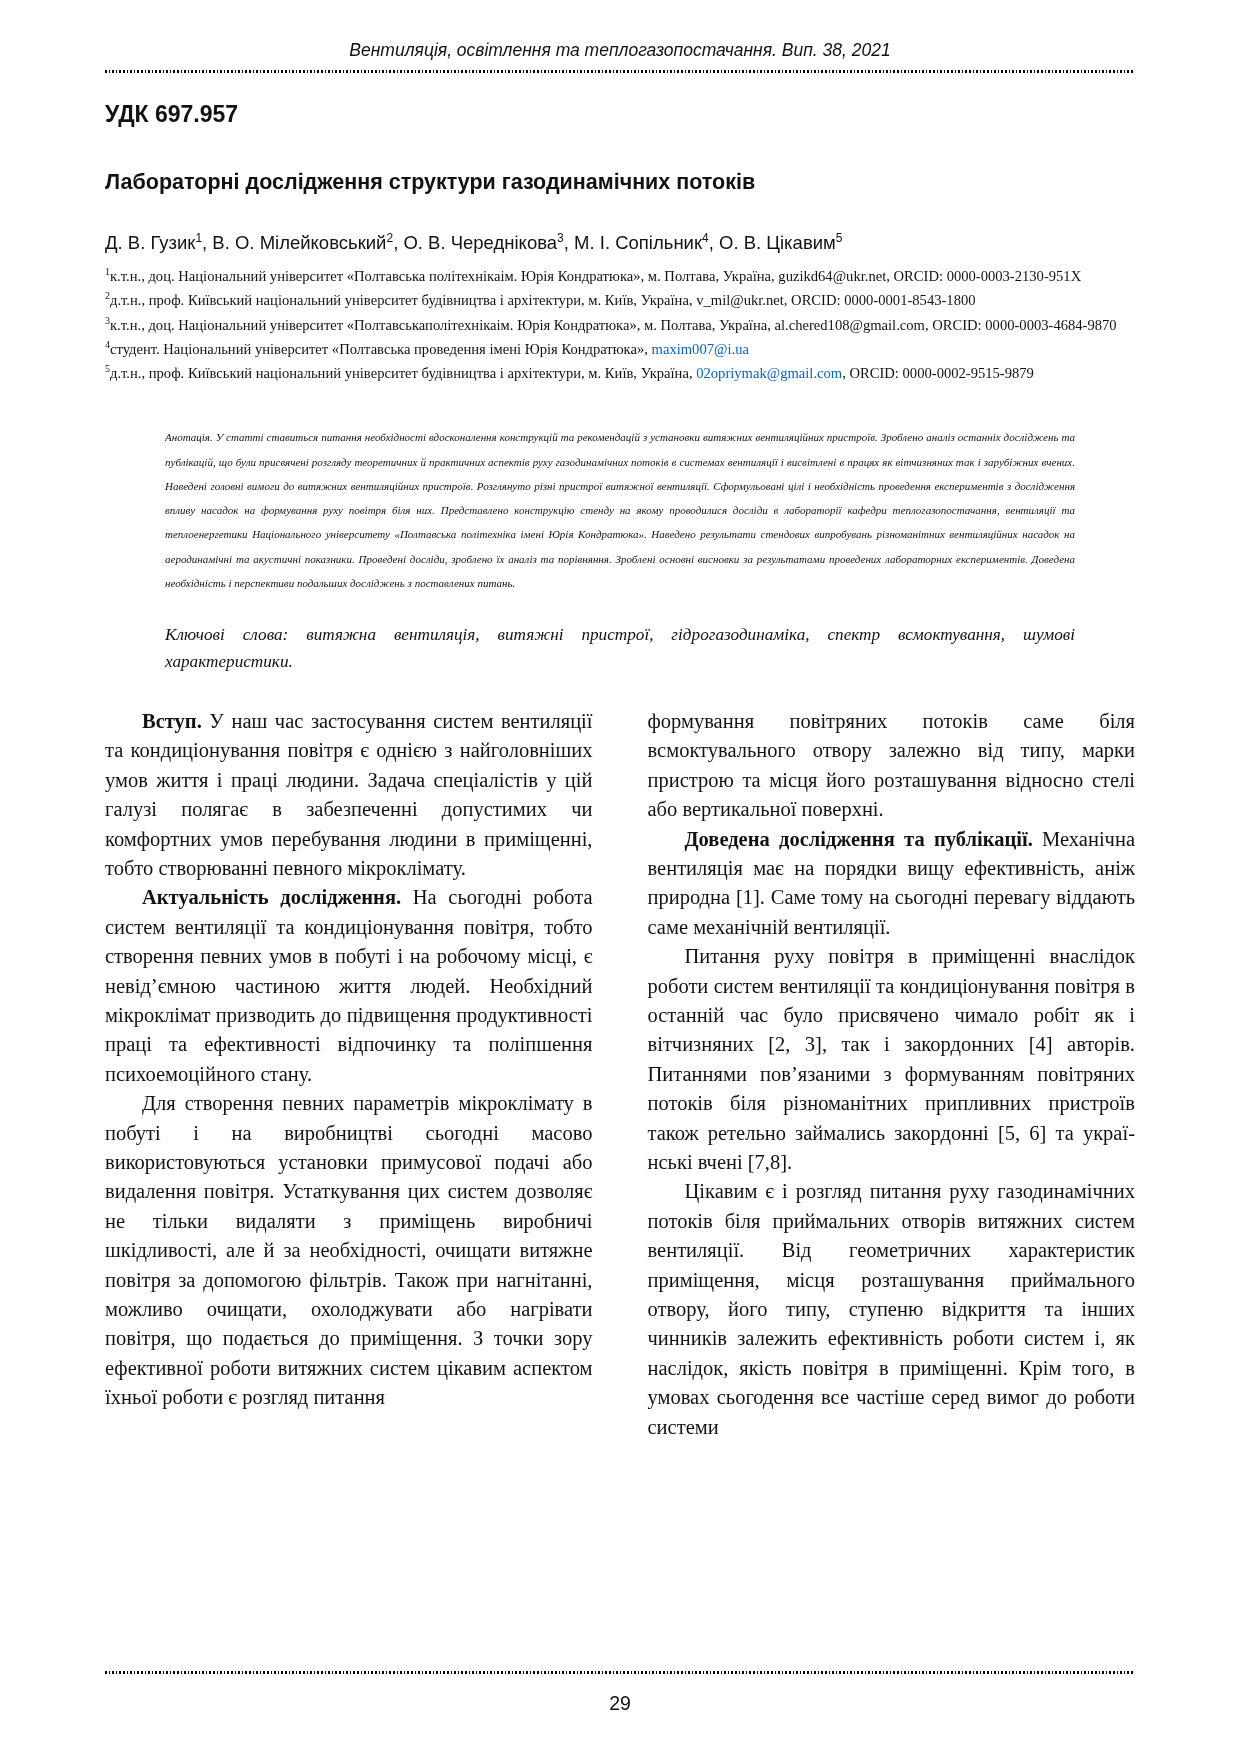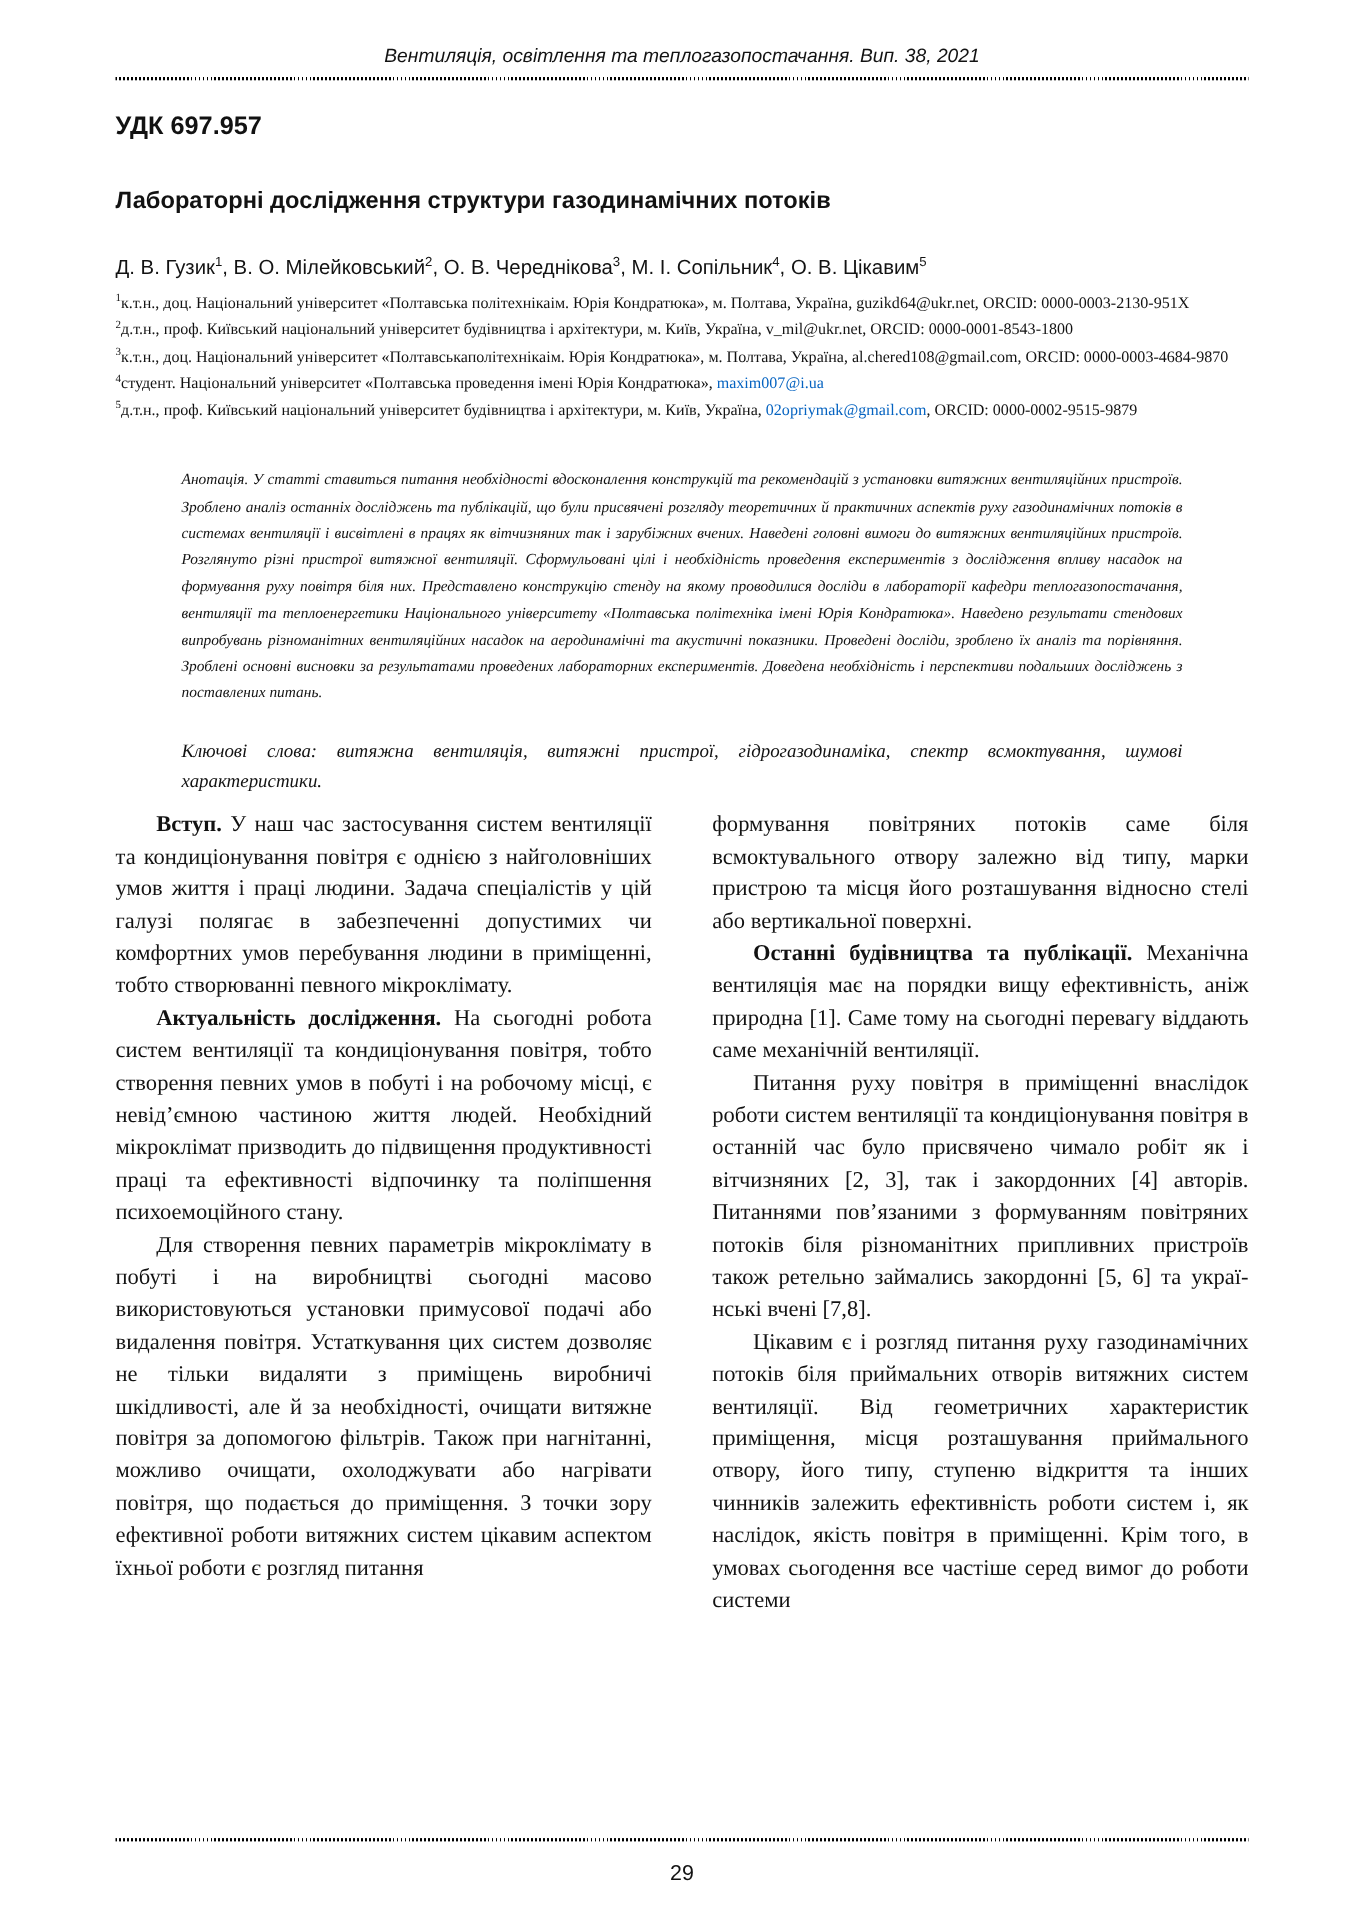--- a/index.html
+++ b/index.html
@@ -48,34 +48,34 @@
     line-height:19.4px;
   }
   .footnote { padding-left:10px; text-indent:-10px; }
   .footnote sup { font-size:10px; }
   .link { color:#0563C1; }
 
   .abstract {
     margin:42px 60px 0 60px;
     text-align:justify;
     font-style:italic;
-    font-size:14px;
+    font-size:11px;
     line-height:24.2px;
   }
   .keywords {
     margin:26px 60px 0 60px;
     text-align:justify;
     font-style:italic;
     font-size:17.2px;
     line-height:27px;
   }
 
   .columns {
     display:flex; gap:55px;
-    margin-top:12px;
+    margin-top:32px;
   }
   .col {
     width:495px;
     text-align:justify;
     font-size:20.5px;
     line-height:29.4px;
   }
   .para { margin:0; text-indent:37px; }
   .para.no-indent { text-indent:0; }
   .para b.lead { font-weight:bold; }
@@ -119,21 +119,21 @@
   <p class="keywords"><span>Ключові слова: </span><span>витяжна вентиляція, витяжні пристрої, гідрогазодинаміка, спектр всмоктування, шумові характеристики.</span></p>
 
   <div class="columns">
     <div class="col">
       <p class="para"><b class="lead">Вступ. </b><span>У наш час застосування систем вентиляції та кондиціонування повітря є однією з найголовніших умов життя і праці лю­дини. Задача спеціалістів у цій галузі полягає в забезпеченні допустимих чи комфортних умов перебування людини в приміщенні, тобто створюванні певного мікроклімату.</span></p>
       <p class="para"><b class="lead">Актуальність дослідження. </b><span>На сьогодні робота систем вентиляції та кондиціонування повітря, тобто створення певних умов в побуті і на робочому місці, є невід’ємною частиною життя людей. Необхідний мікроклімат при­зводить до підвищення продуктивності праці та ефективності відпочинку та поліпшення психо­емоційного стану.</span></p>
       <p class="para"><b class="lead"></b><span>Для створення певних параметрів мікроклі­мату в побуті і на виробництві сьогодні масово використовуються установки примусової пода­чі або видалення повітря. Устаткування цих си­стем дозволяє не тільки видаляти з приміщень виробничі шкідливості, але й за необхідності, очищати витяжне повітря за допомогою фільтрів. Також при нагнітанні, можливо очищати, охолоджувати або нагрівати повітря, що подається до приміщення. З точки зору ефе­ктивної роботи витяжних систем цікавим аспектом їхньої роботи є розгляд питання</span></p>
     </div>
     <div class="col">
       <p class="para no-indent"><b class="lead"></b><span>формування повітряних потоків саме біля всмоктувального отвору залежно від типу, марки пристрою та місця його розташування відносно стелі або вертикальної поверхні.</span></p>
-      <p class="para"><b class="lead">Останні будівництва та публікації. </b><span>Меха­нічна вентиляція має на порядки вищу ефекти­вність, аніж природна [1]. Саме тому на сьо­годні перевагу віддають саме механічній венти­ляції.</span></p>
+      <p class="para"><b class="lead">Доведена дослідження та публікації. </b><span>Меха­нічна вентиляція має на порядки вищу ефекти­вність, аніж природна [1]. Саме тому на сьо­годні перевагу віддають саме механічній венти­ляції.</span></p>
       <p class="para"><b class="lead"></b><span>Питання руху повітря в приміщенні внаслі­док роботи систем вентиляції та кондиціонува­ння повітря в останній час було присвячено чи­мало робіт як і вітчизняних [2, 3], так і закордонних [4] авторів. Питаннями пов’язани­ми з формуванням повітряних потоків біля рі­зноманітних припливних пристроїв також ретельно займались закордонні [5, 6] та украї­нські вчені [7,8].</span></p>
       <p class="para"><b class="lead"></b><span>Цікавим є і розгляд питання руху газоди­намічних потоків біля приймальних отворів ви­тяжних систем вентиляції. Від геометричних характеристик приміщення, місця розташуван­ня приймального отвору, його типу, ступеню відкриття та інших чинників залежить ефекти­вність роботи систем і, як наслідок, якість пові­тря в приміщенні. Крім того, в умовах сьогоде­ння все частіше серед вимог до роботи системи</span></p>
     </div>
   </div>
 
 </div>
 
 <div class="page-footer">
   <div class="dotted-rule"></div>
   <div class="page-number">29</div>

